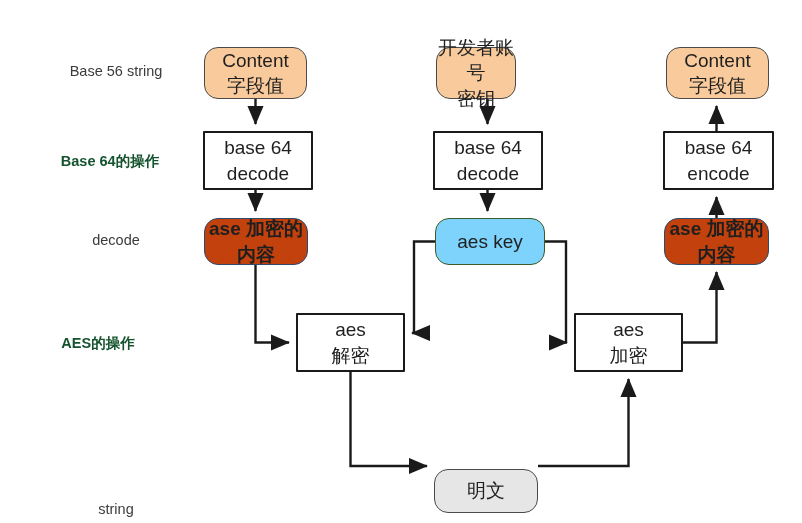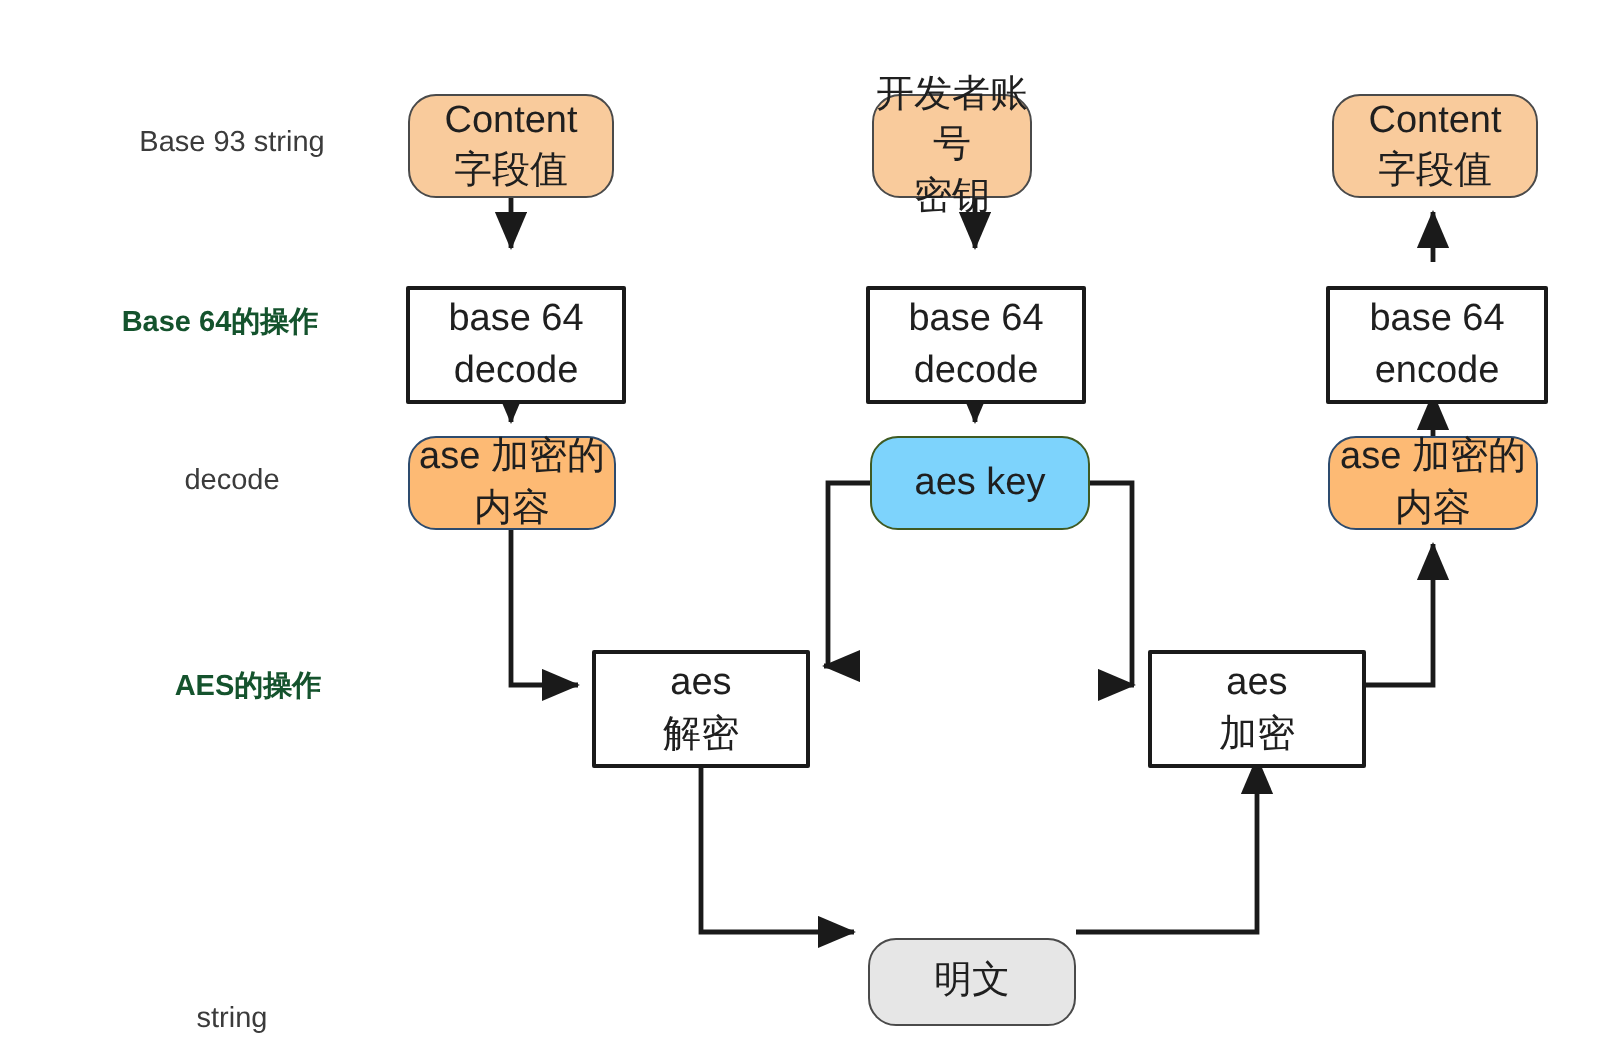--- a/index.html
+++ b/index.html
@@ -47,32 +47,32 @@
     font-size: 19px;
     line-height: 1.32;
     color: #1f1f1f;
     white-space: pre-line;
     z-index: 2;
   }
   .node.rect {
     background: #ffffff;
     border: 2px solid #1a1a1a;
     border-radius: 1px;
-    margin-top: 12px;
   }
   .node.rounded {
     border-radius: 14px;
   }
   .node.orange {
     background: #f9cb9c;
     border: 1.6px solid #4a4a4a;
   }
   .node.blue {
-    background: #fdba74;
+    background: #c2410c;
     border: 1.6px solid #2d4b6e;
+    font-weight: bold;
   }
   .node.green {
     background: #7dd3fc;
     border: 1.6px solid #3f5a22;
   }
   .node.gray {
     background: #e6e6e6;
     border: 1.6px solid #4a4a4a;
   }
 </style>
@@ -97,24 +97,24 @@
         <path d="M 545 241.5 L 566 241.5 L 566 342.5 L 567 342.5" marker-end="url(#arrowhead)"></path>
         <path d="M 350.5 372 L 350.5 466 L 427 466" marker-end="url(#arrowhead)"></path>
         <path d="M 538 466 L 628.5 466 L 628.5 379" marker-end="url(#arrowhead)"></path>
         <path d="M 683 342.5 L 716.5 342.5 L 716.5 272" marker-end="url(#arrowhead)"></path>
         <path d="M 716.5 218 L 716.5 197" marker-end="url(#arrowhead)"></path>
         <path d="M 716.5 131 L 716.5 106" marker-end="url(#arrowhead)"></path>
       </g>
   </svg>
 
   <div id="labels-layer">
-      <div class="row-label" style="left: 116px; top: 72px;">Base 93 string</div>
+      <div class="row-label" style="left: 116px; top: 72px;">Base 56 string</div>
       <div class="row-label bold" style="left: 110px; top: 162px;">Base 64的操作</div>
       <div class="row-label" style="left: 116px; top: 241px;">decode</div>
-      <div class="row-label bold" style="left: 124px; top: 344px;">AES的操作</div>
+      <div class="row-label bold" style="left: 98px; top: 344px;">AES的操作</div>
       <div class="row-label" style="left: 116px; top: 462px; margin-top: 48px;">string</div>
     </div>
   <div id="nodes-layer">
       <div class="node rounded orange" style="left: 204px; top: 47px; width: 103px; height: 52px;">Content
 字段值</div>
       <div class="node rect" style="left: 203px; top: 131px; width: 110px; height: 59px;">base 64
 decode</div>
       <div class="node rounded blue" style="left: 204px; top: 218px; width: 104px; height: 47px;">ase 加密的
 内容</div>
       <div class="node rounded orange" style="left: 436px; top: 47px; width: 80px; height: 52px;">开发者账号

